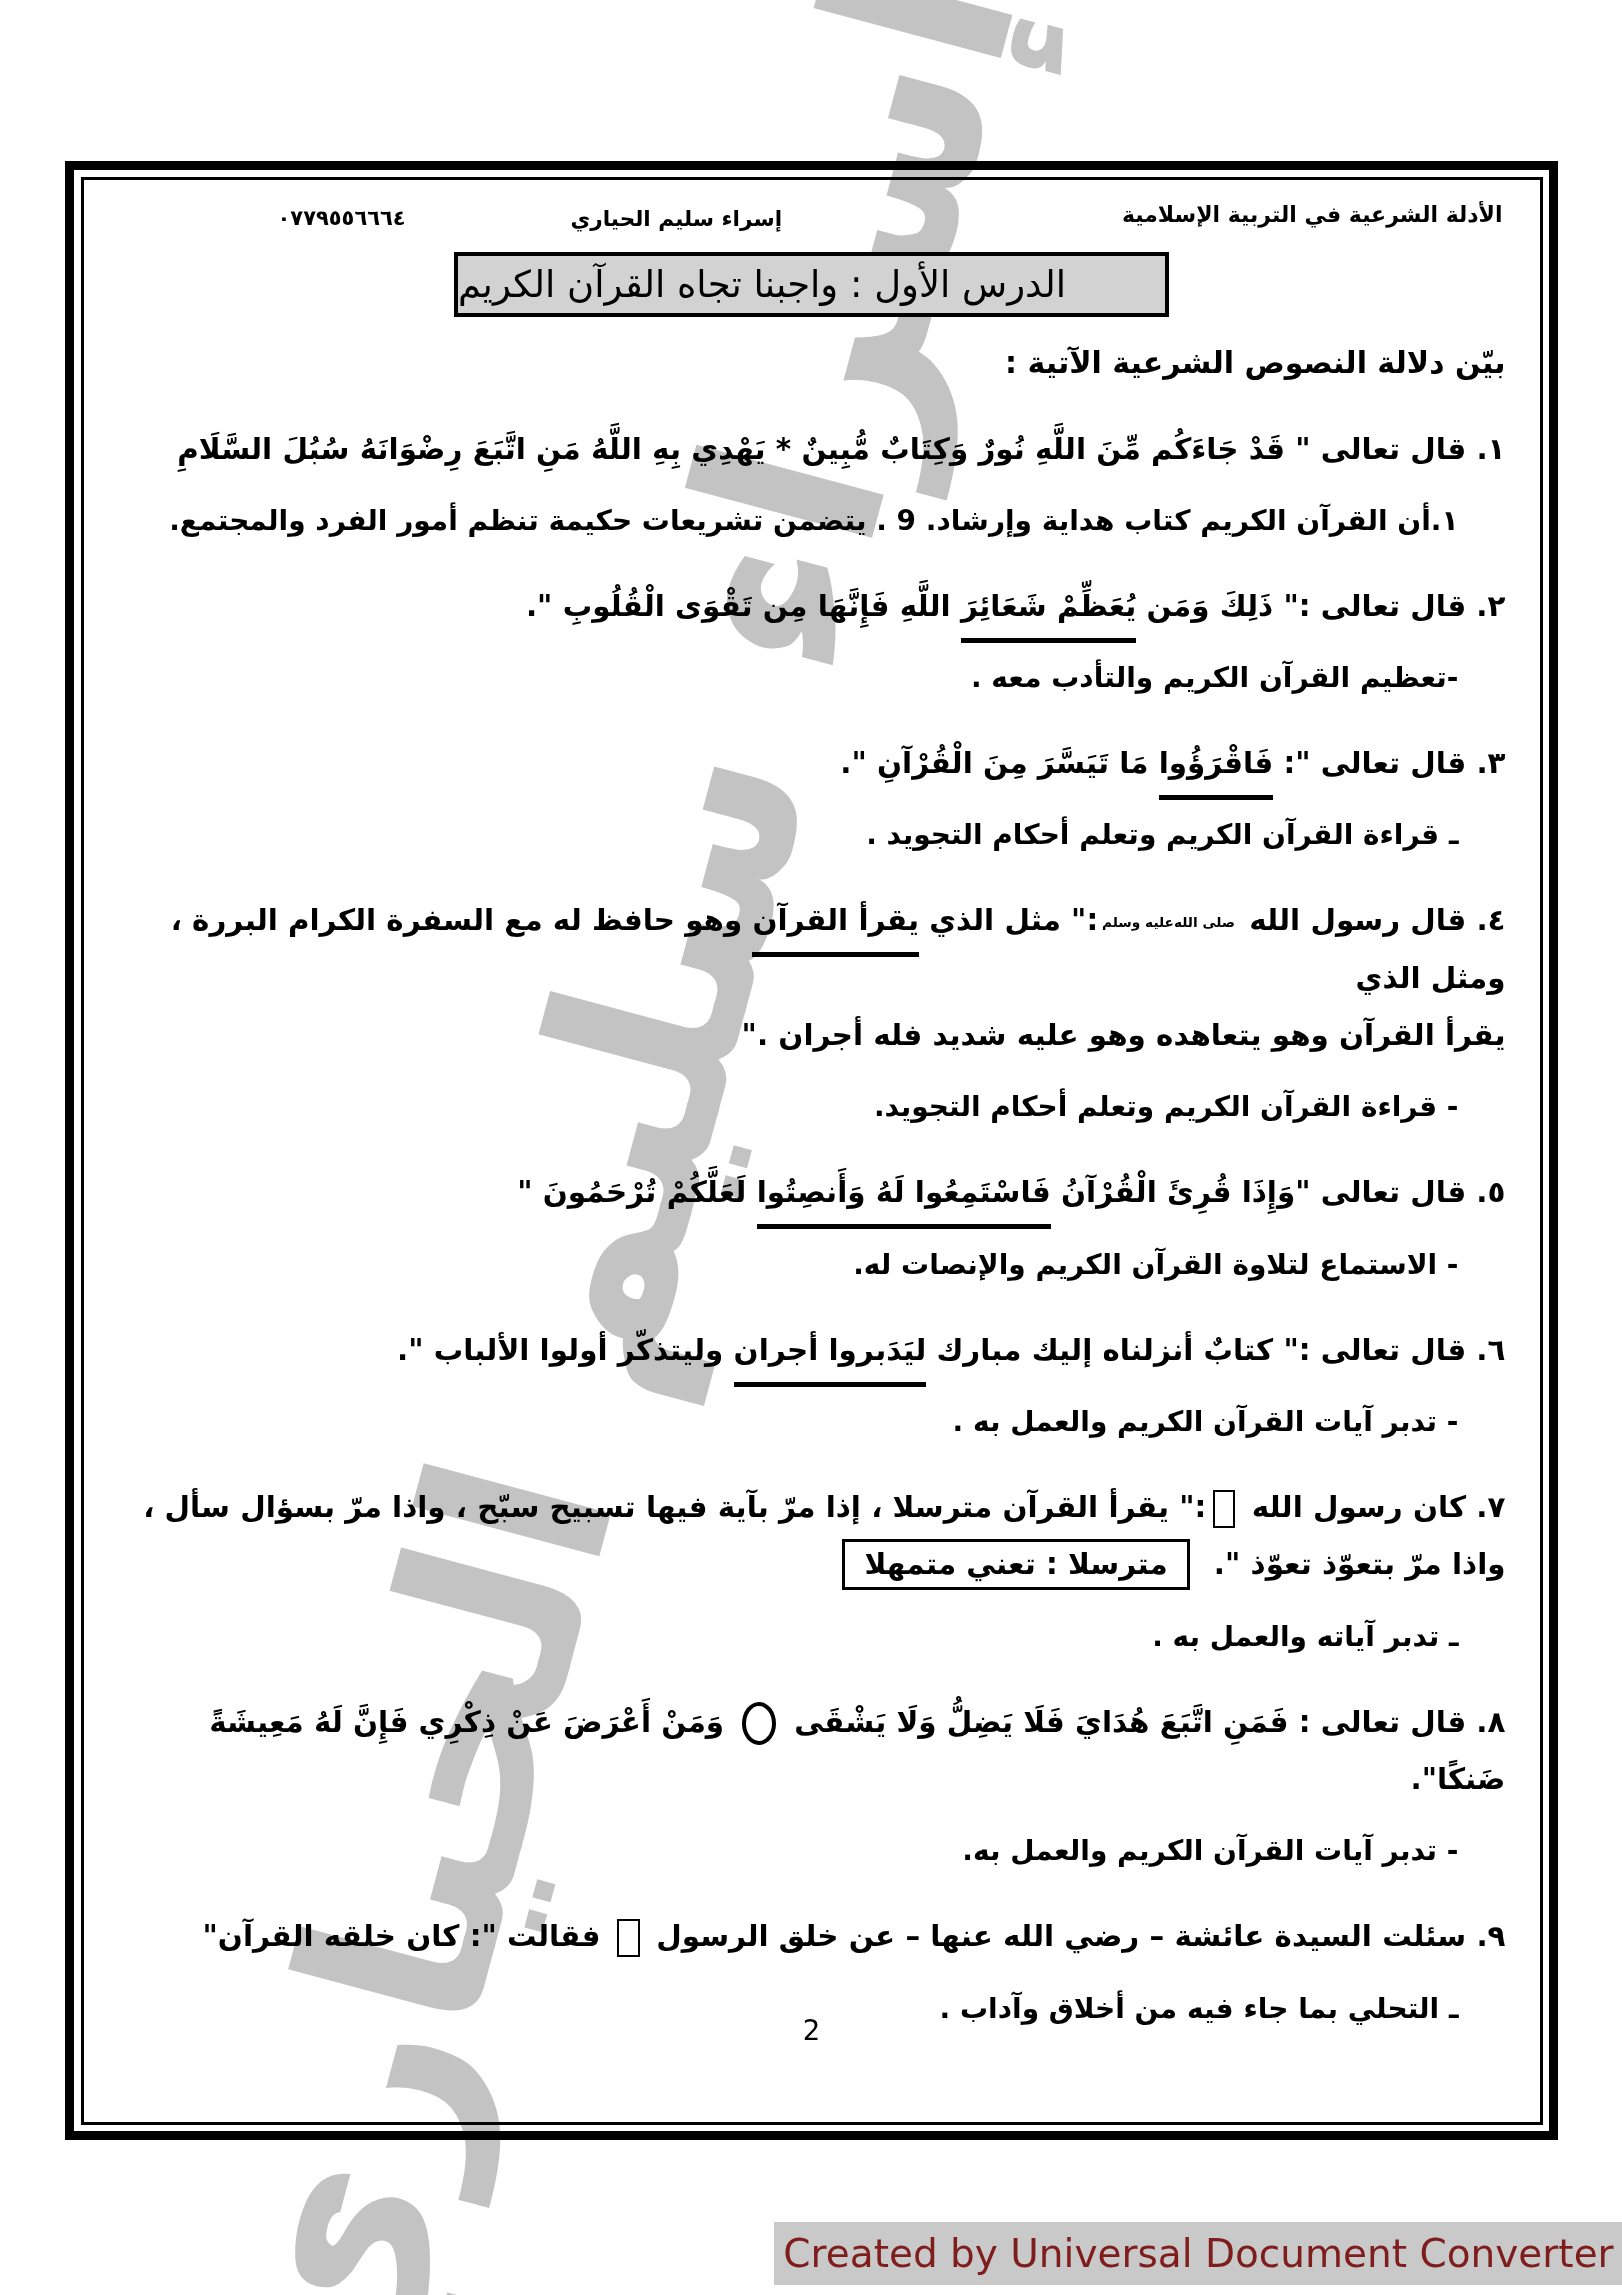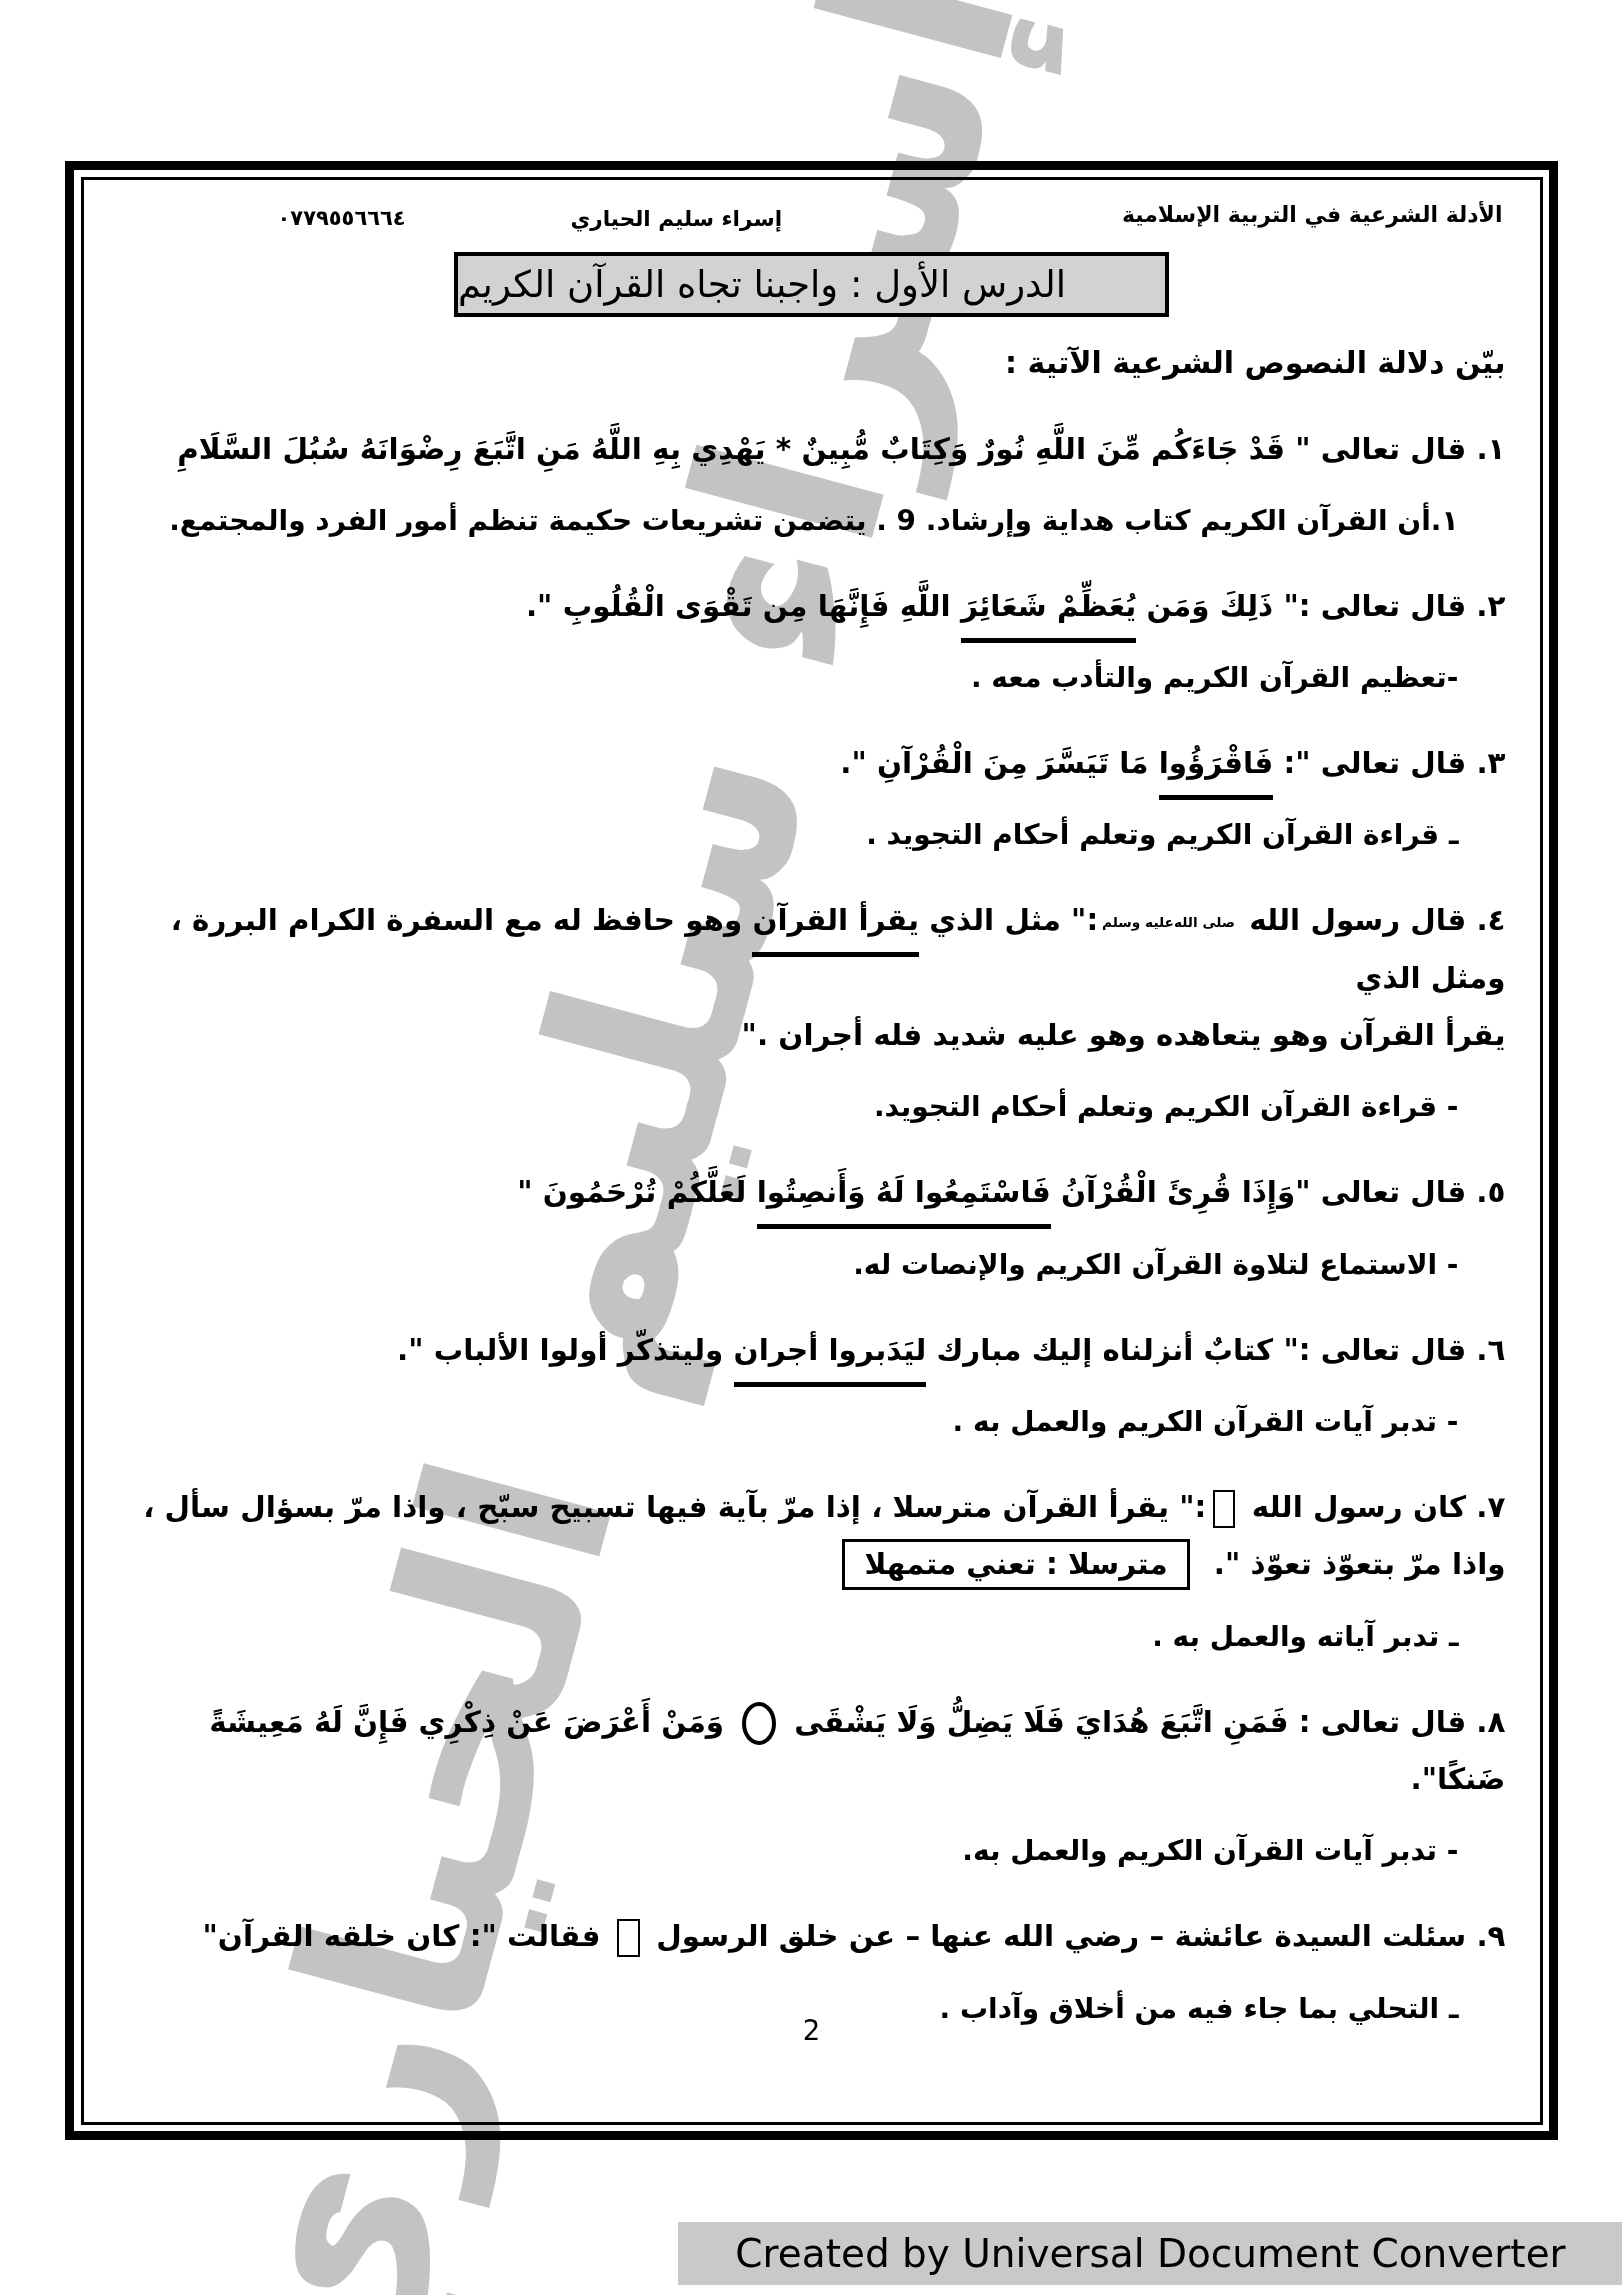--- a/index.html
+++ b/index.html
@@ -68,22 +68,22 @@
   .notebox{
     display:inline-block;border:3.9px solid #000;padding:0 19px;margin-right:14px;
     line-height:1.5;
   }
   .pageno{
     position:absolute;left:0;right:0;bottom:76px;text-align:center;
     font-size:27.5px;font-weight:400;direction:ltr;
   }
 
   .udc-bar{
-    position:absolute;right:0;bottom:10.5px;width:945px;height:63px;
-    background:#c9c9c9;color:#000000;font-size:39px;line-height:63px;
+    position:absolute;right:0;bottom:10.5px;width:849px;height:63px;
+    background:#c9c9c9;color:#7f1d1d;font-size:39px;line-height:63px;
     text-align:center;direction:ltr;white-space:nowrap;
   }
 </style>
 </head>
 <body>
 
 <div class="page">
 
   <div class="wm-diag">إسراء سليم الحياري</div>
 

